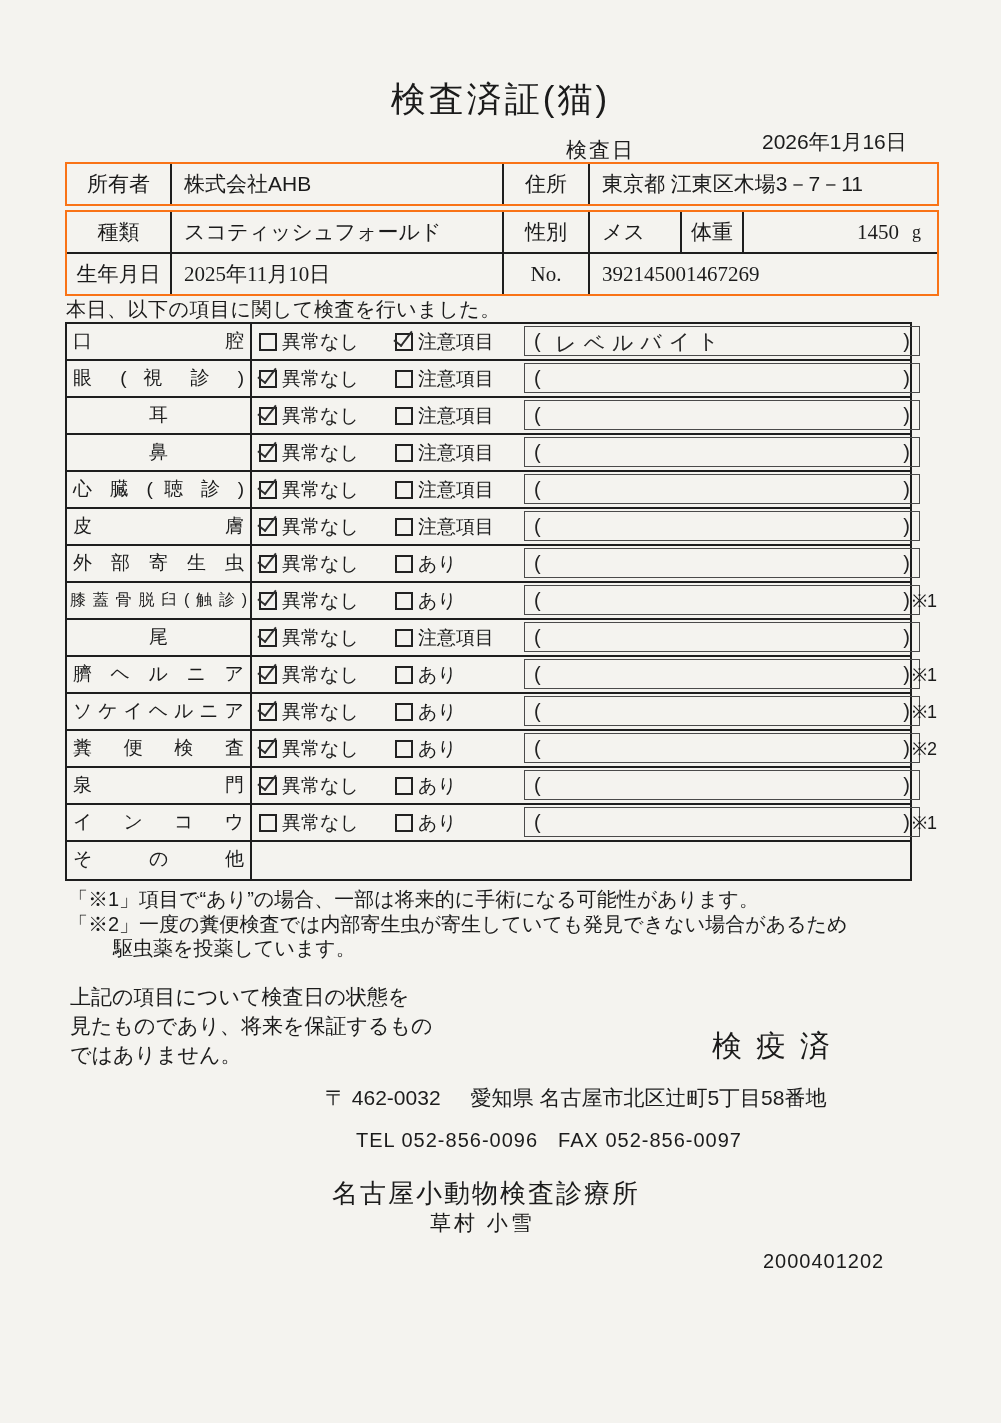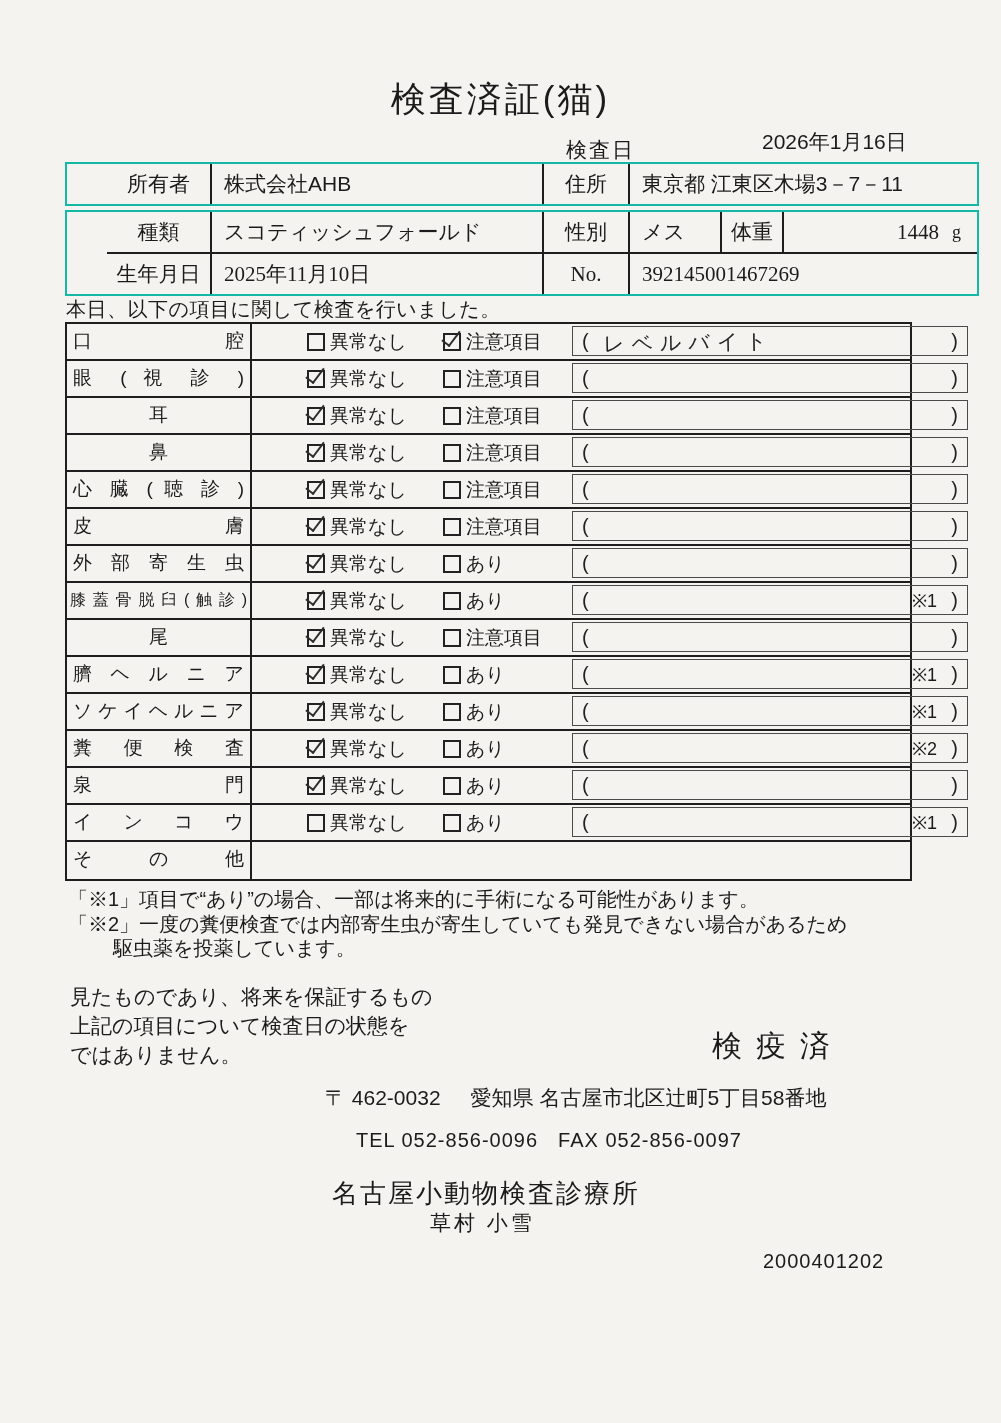--- a/index.html
+++ b/index.html
@@ -7,21 +7,21 @@
     position:relative;width:1001px;height:1423px;margin:0 auto;
     background:#f4f3ef;color:#1b1b1b;
     font-family:"Liberation Sans",sans-serif;overflow:hidden;
   }
   .abs{position:absolute;}
   
   .doc-title{top:76px;left:0;width:100%;text-align:center;font-size:35px;letter-spacing:3px;}
   .date-label{top:136px;left:566px;font-size:21px;letter-spacing:2px;}
   .date-value{top:128px;left:762px;font-size:21px;}
   
-  .ibox{border:2px solid #14b8a6;display:flex;flex-direction:column;padding-left:40px;}
+  .ibox{border:2px solid #f97316;display:flex;flex-direction:column;}
   .irow{display:flex;flex:1;}
   .irow.sep{border-bottom:2px solid #1e1e1e;}
   .icell{border-right:2px solid #1e1e1e;display:flex;align-items:center;
          font-size:21px;padding:0 12px;box-sizing:border-box;overflow:hidden;white-space:nowrap;}
   .icell:last-child{border-right:none;}
   .icell.lab{justify-content:center;padding:0 4px;}
   .icell.right{justify-content:flex-end;padding-right:16px;}
   .unit{font-size:18px;margin-left:13px;}
   .owner-box{top:162px;left:65px;width:870px;height:40px;}
   .pet-box{top:210px;left:65px;width:870px;height:82px;font-family:Liberation Serif, serif;}
@@ -30,21 +30,21 @@
   .intro{top:296px;left:66px;font-size:20px;letter-spacing:0.5px;}
   
   .exam{top:322px;left:65px;width:843px;border:2px solid #1e1e1e;}
   .trow{position:relative;display:flex;height:37px;box-sizing:border-box;overflow:visible;}
   .trow:not(:last-child){border-bottom:2px solid #1e1e1e;}
   .tlabel{width:185px;flex:none;border-right:2px solid #1e1e1e;box-sizing:border-box;
           padding:0 6px;font-size:19px;line-height:34px;white-space:nowrap;
           text-align:justify;text-align-last:justify;overflow:hidden;}
   .tlabel[data-align="center"]{text-align:center;text-align-last:center;}
   .tlabel[data-small="true"]{font-size:16px;letter-spacing:0;padding:0 3px;}
-  .tcontent{position:relative;flex:1;margin-left:48px;}
+  .tcontent{position:relative;flex:1;}
   .opt{position:absolute;top:0;bottom:0;display:flex;align-items:center;font-size:19px;}
   .opt1{left:7px;} .opt2{left:143px;}
   .cb{position:relative;width:14px;height:14px;border:2px solid #222;margin-right:5px;flex:none;}
   .cb[data-checked="true"]::after{
     content:"";position:absolute;left:1px;top:-8px;width:8px;height:17px;
     border-right:2px solid #2d2d2d;border-bottom:2px solid #2d2d2d;
     transform:rotate(37deg);
   }
   .parenbox{position:absolute;left:272px;top:2px;bottom:3px;width:396px;
             border:1px solid #4a4a4a;display:flex;align-items:center;
@@ -87,21 +87,21 @@
   </div>
 
   <div class="abs ibox pet-box">
     <div class="irow sep">
       <div class="icell lab w105">種類</div>
       <div class="icell w332">スコティッシュフォールド</div>
       <div class="icell lab w86">性別</div>
       <div class="icell w92">メス</div>
       <div class="icell lab w62">体重</div>
       <div class="icell right wfill">
-        <span>1448</span>
+        <span>1450</span>
         <span class="unit">g</span>
       </div>
     </div>
     <div class="irow">
       <div class="icell lab w105">生年月日</div>
       <div class="icell w332">2025年11月10日</div>
       <div class="icell lab w86">No.</div>
       <div class="icell wfill">392145001467269</div>
     </div>
   </div>
@@ -398,22 +398,22 @@
       </div>
       <span class="rnote"></span>
     </div>
   </div>
 
   <div class="abs fn1">「※1」項目で“あり”の場合、一部は将来的に手術になる可能性があります。</div>
   <div class="abs fn2">「※2」一度の糞便検査では内部寄生虫が寄生していても発見できない場合があるため</div>
   <div class="abs fn2b">駆虫薬を投薬しています。</div>
 
   <div class="abs disc">
+    <div>上記の項目について検査日の状態を</div>
     <div>見たものであり、将来を保証するもの</div>
-    <div>上記の項目について検査日の状態を</div>
     <div>ではありません。</div>
   </div>
 
   <div class="abs stamp">検疫済</div>
 
   <div class="abs addr">
     <span>〒 462-0032</span><span class="gap"></span><span>愛知県 名古屋市北区辻町5丁目58番地</span>
   </div>
 
   <div class="abs tel">

